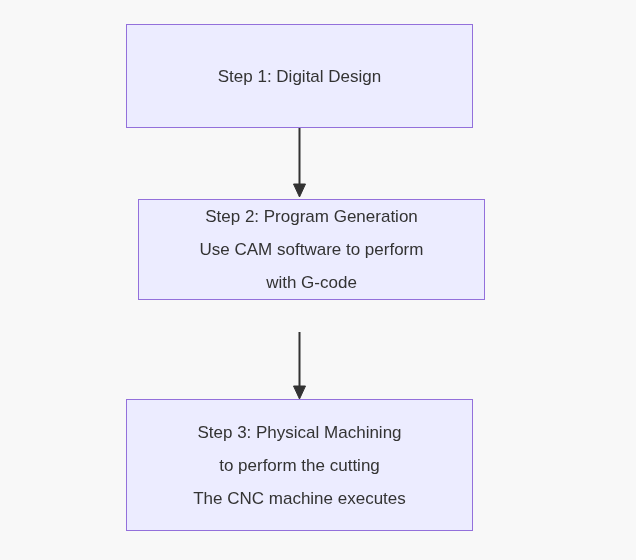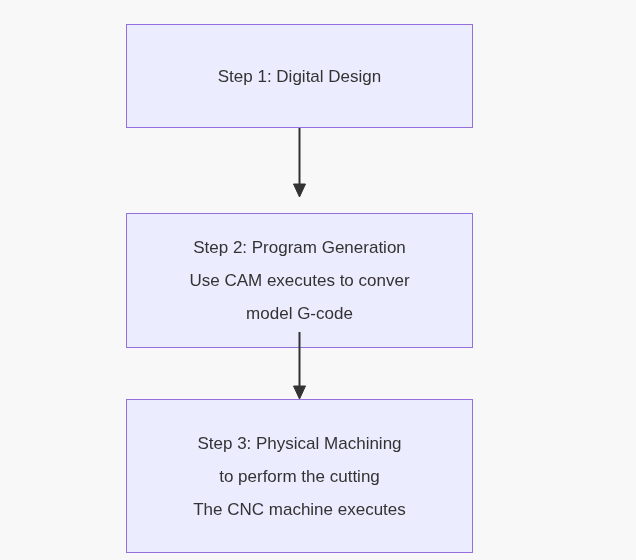--- a/index.html
+++ b/index.html
@@ -29,22 +29,22 @@
     border: 1.5px solid var(--node-stroke);
     display: flex;
     flex-direction: column;
     justify-content: center;
     align-items: center;
     text-align: center;
     color: var(--text);
     font-size: 17px;
   }
   .node-1 { top: 24px;  height: 104px; }
-  .node-2 { top: 213px; height: 135px; }
-  .node-3 { top: 399px; height: 154px; }
+  .node-2 { top: 199px; height: 101px; margin-left: 12px; }
+  .node-3 { top: 399px; height: 132px; }
 
   .node-line {
     display: block;
     height: 33px;
     line-height: 33px;
     max-width: 340px;
     white-space: nowrap;
     overflow: hidden;
   }
 
@@ -75,22 +75,22 @@
     <span class="node-line">Step 1: Digital Design</span>
   </div>
 
   <svg class="edge-arrow arrow-1" viewBox="0 0 21 69">
     <line x1="10.5" y1="0" x2="10.5" y2="57"></line>
     <polygon points="4.5,56 16.5,56 10.5,69"></polygon>
   </svg>
 
   <div class="flow-node node-2">
     <span class="node-line">Step 2: Program Generation</span>
-    <span class="node-line">Use CAM executes to conver</span>
-    <span class="node-line">model G-code</span>
+    <span class="node-line">Use CAM software to perform</span>
+    <span class="node-line">with G-code</span>
   </div>
 
   <svg class="edge-arrow arrow-2" viewBox="0 0 21 67">
     <line x1="10.5" y1="0" x2="10.5" y2="55"></line>
     <polygon points="4.5,54 16.5,54 10.5,67"></polygon>
   </svg>
 
   <div class="flow-node node-3">
     <span class="node-line">Step 3: Physical Machining</span>
     <span class="node-line">to perform the cutting</span>

